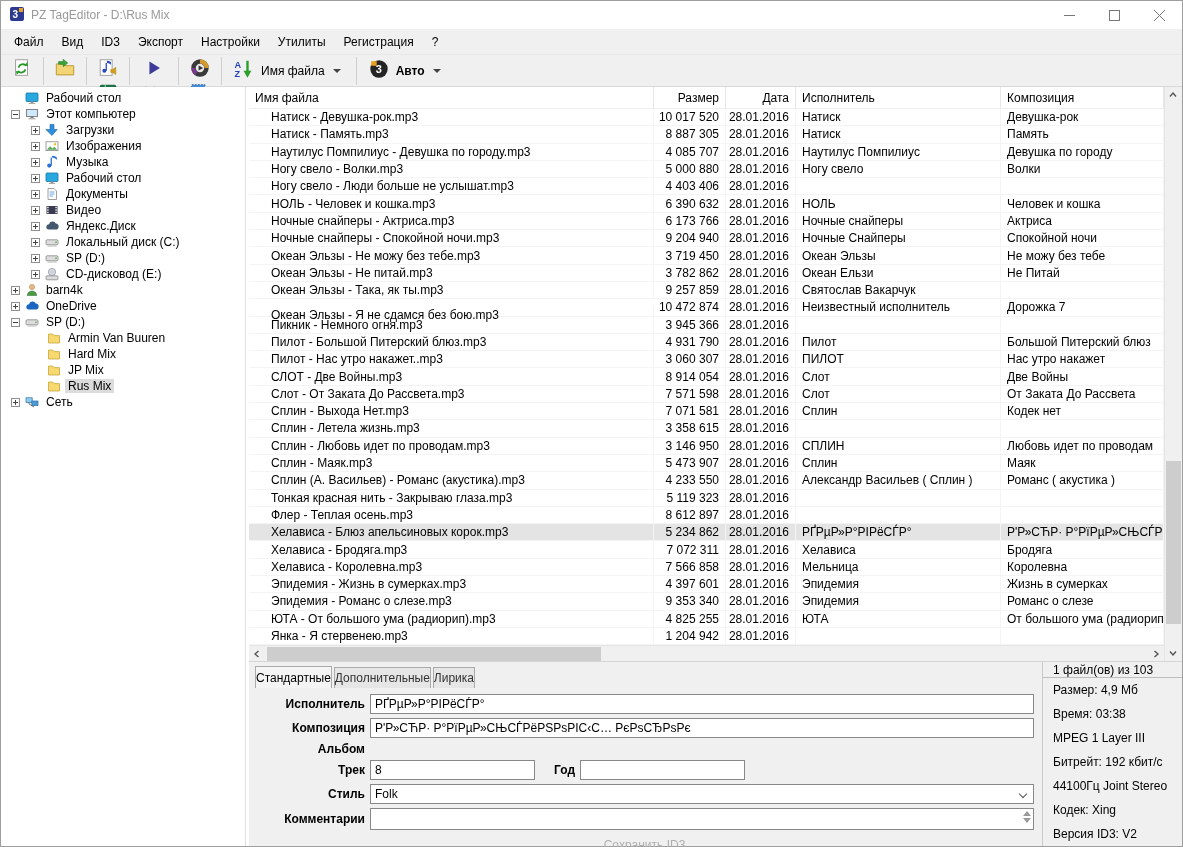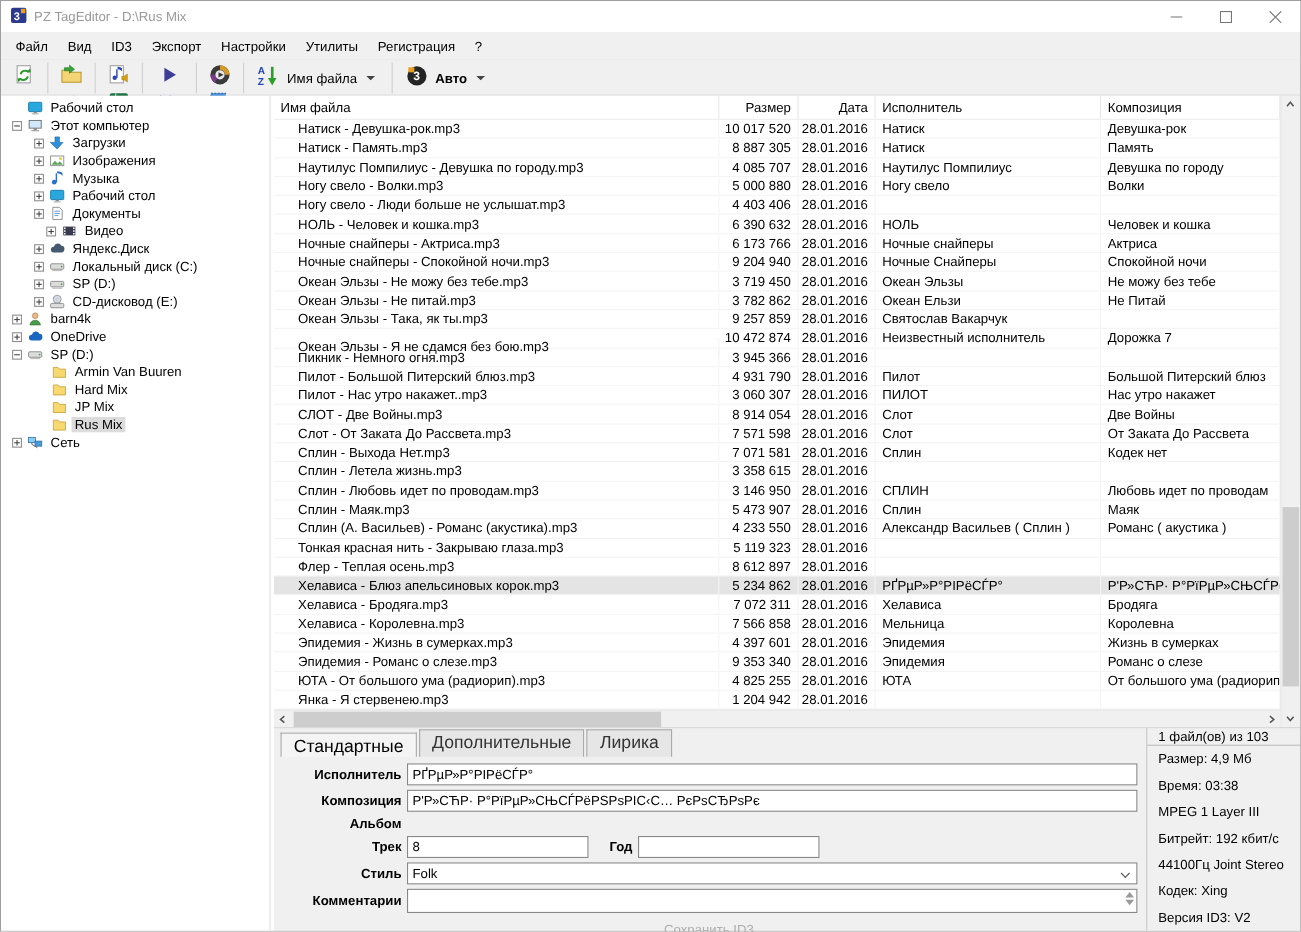--- a/index.html
+++ b/index.html
@@ -67,21 +67,21 @@
   .htrack { flex:1; height:100%; position:relative; }
   .hthumb { position:absolute; left:2px; top:1px; height:14px; width:334px; background:#cdcdcd; }
   .vscroll { width:18px; background:#f0f0f0; display:flex; flex-direction:column; border-left:1px solid #e5e5e5; }
   .vtrack { flex:1; position:relative; }
   .vthumb { position:absolute; left:1px; right:1px; top:66%; height:30%; background:#cdcdcd; }
 
   
   .editor { height:185px; background:#f0f0f0; display:flex; border-top:1px solid #d5d5d5; }
   .formside { flex:1; padding:4px 8px 4px 6px; display:flex; flex-direction:column; min-width:0; }
   .tabsrow { height:22px; display:flex; align-items:flex-end; margin-bottom:4px; }
-  .tab { padding:3px 11px 3px; border:1px solid #aaa; border-bottom:none; background:#e6e6e6; margin-right:2px; font-size:16px; color:#333; }
+  .tab { padding:3px 0 3px; border:1px solid #aaa; border-bottom:none; background:#e6e6e6; margin-right:2px; font-size:12px; color:#333; }
   .tab.active { background:#f4f4f4; height:22px; padding-top:4px; color:#000; }
   .formrow { display:flex; align-items:center; margin:2px 0; }
   .flabel { width:115px; text-align:right; font-weight:bold; padding-right:5px; flex:0 0 auto; }
   .finput { flex:1; height:20px; border:1px solid #888; background:#fff; padding:0 4px; font-family:"Liberation Sans",sans-serif; font-size:12px; }
   .finput.small { flex:0 0 60px; }
   .ylabel { width:45px; text-align:right; font-weight:bold; padding-right:5px; }
   .combo { flex:1; height:20px; border:1px solid #888; background:#fff; display:flex; align-items:center; padding:0 4px; position:relative; }
   .combo .chev { position:absolute; right:7px; top:6px; width:6px; height:6px; border-right:1.5px solid #555; border-bottom:1.5px solid #555; transform:rotate(45deg); }
   .comment { flex:1; height:22px; border:1px solid #888; background:#fff; position:relative; }
   .spin { position:absolute; right:2px; top:2px; display:flex; flex-direction:column; gap:2px; }
@@ -354,21 +354,21 @@
             <i class="v"></i>
           </span>
           <span class="ticon"><svg viewBox="0 0 14 14" xmlns="http://www.w3.org/2000/svg">
               <path d="M3 1.5h6l2.5 2.5v8.5H3z" fill="#fff" stroke="#888" stroke-width=".8"></path>
               <line x1="4.5" y1="5" x2="9.5" y2="5" stroke="#4a90d9" stroke-width=".8"></line>
               <line x1="4.5" y1="7" x2="9.5" y2="7" stroke="#4a90d9" stroke-width=".8"></line>
               <line x1="4.5" y1="9" x2="8" y2="9" stroke="#4a90d9" stroke-width=".8"></line>
             </svg></span>
           <span class="tlab">Документы</span>
         </div>
-        <div class="trow" style="padding-left: 41px;">
+        <div class="trow" style="padding-left: 30px;">
           <span class="ebox">
             <i class="h"></i>
             <i class="v"></i>
           </span>
           <span class="ticon"><svg viewBox="0 0 14 14" xmlns="http://www.w3.org/2000/svg">
               <rect x="1.5" y="3" width="11" height="8" fill="#3a3a50"></rect>
               <rect x="2.2" y="3.8" width="1.4" height="1.4" fill="#fff"></rect>
               <rect x="2.2" y="6.3" width="1.4" height="1.4" fill="#fff"></rect>
               <rect x="2.2" y="8.8" width="1.4" height="1.4" fill="#fff"></rect>
               <rect x="10.4" y="3.8" width="1.4" height="1.4" fill="#fff"></rect>

